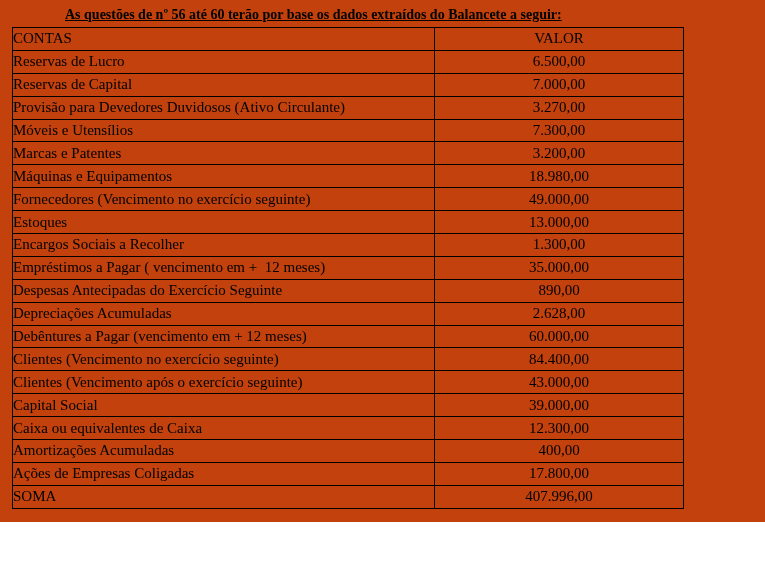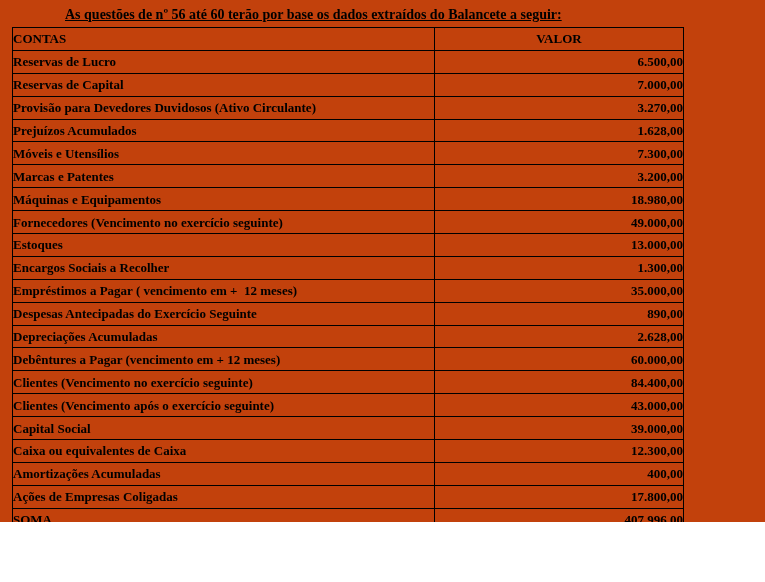--- a/index.html
+++ b/index.html
@@ -34,38 +34,38 @@
     table-layout: fixed;
     width: 671px;
   }
   table.balancete col.col-conta { width: 422px; }
   table.balancete col.col-valor { width: 249px; }
   table.balancete th,
   table.balancete td {
     border: 1.5px solid #000000;
     height: 21.9px;
     padding: 0;
-    font-size: 13px;
-    font-weight: bold;
+    font-size: 15px;
+    font-weight: normal;
     line-height: 1;
     vertical-align: middle;
     white-space: pre;
     overflow: hidden;
   }
   th.conta, td.conta {
     text-align: left;
     padding-left: 58px;
   }
   th.valor {
     text-align: center;
     padding-right: 30px;
     margin-top: 8px;
   }
   td.valor {
-    text-align: right;
+    text-align: center;
     padding-right: 71px;
   }
 </style>
 </head>
 <body>
 
 <div class="page">
   <div class="title">As questões de nº 56 até 60 terão por base os dados extraídos do Balancete a seguir:</div>
 
   <table class="balancete">
@@ -84,24 +84,20 @@
           <td class="conta">Reservas de Lucro</td>
           <td class="valor">6.500,00</td>
         </tr>
         <tr>
           <td class="conta">Reservas de Capital</td>
           <td class="valor">7.000,00</td>
         </tr>
         <tr>
           <td class="conta">Provisão para Devedores Duvidosos (Ativo Circulante)</td>
           <td class="valor">3.270,00</td>
-        </tr>
-        <tr>
-          <td class="conta">Prejuízos Acumulados</td>
-          <td class="valor">1.628,00</td>
         </tr>
         <tr>
           <td class="conta">Móveis e Utensílios</td>
           <td class="valor">7.300,00</td>
         </tr>
         <tr>
           <td class="conta">Marcas e Patentes</td>
           <td class="valor">3.200,00</td>
         </tr>
         <tr>

